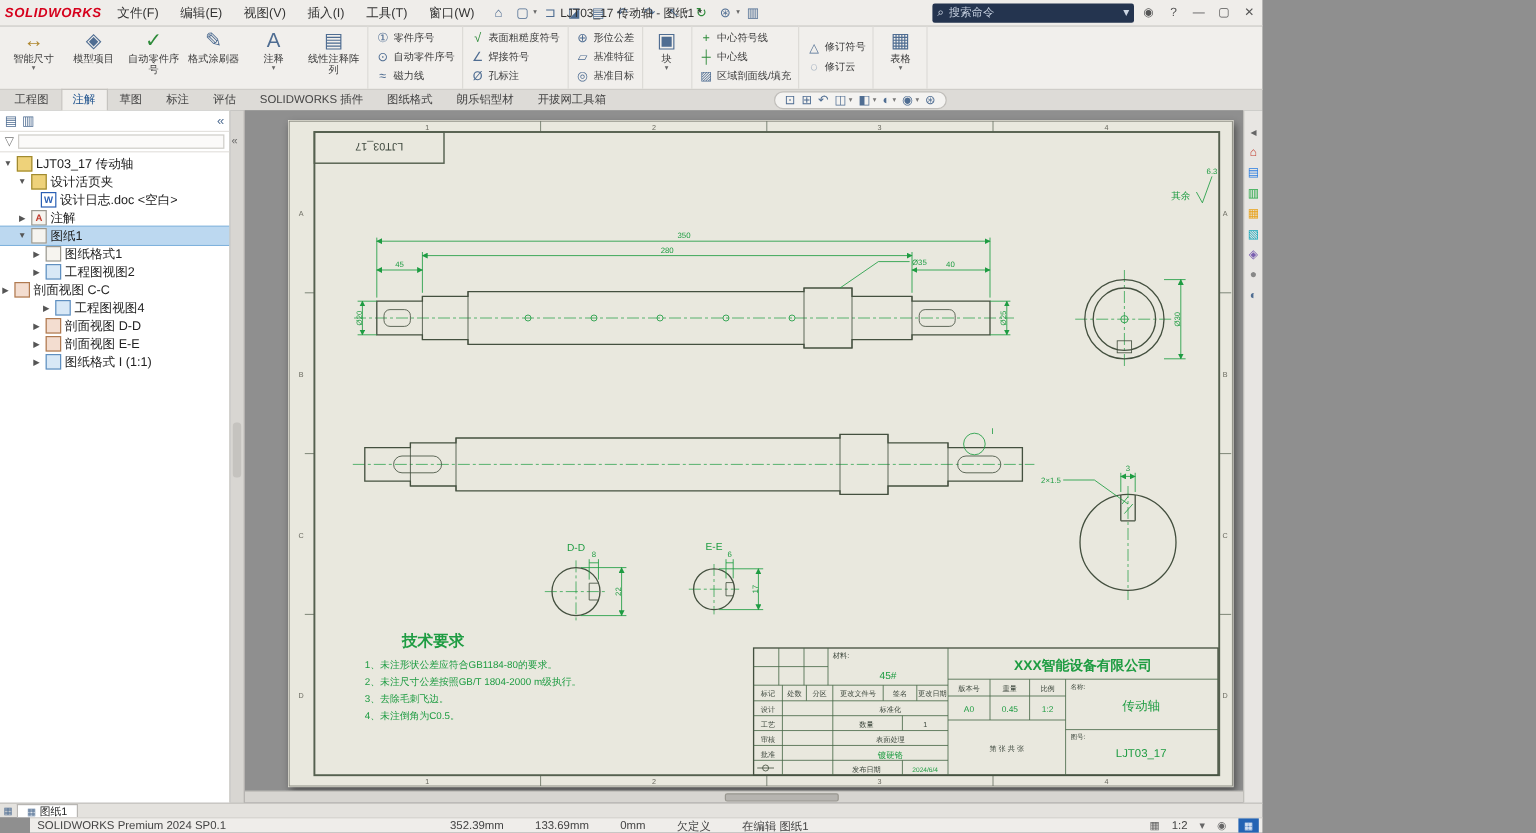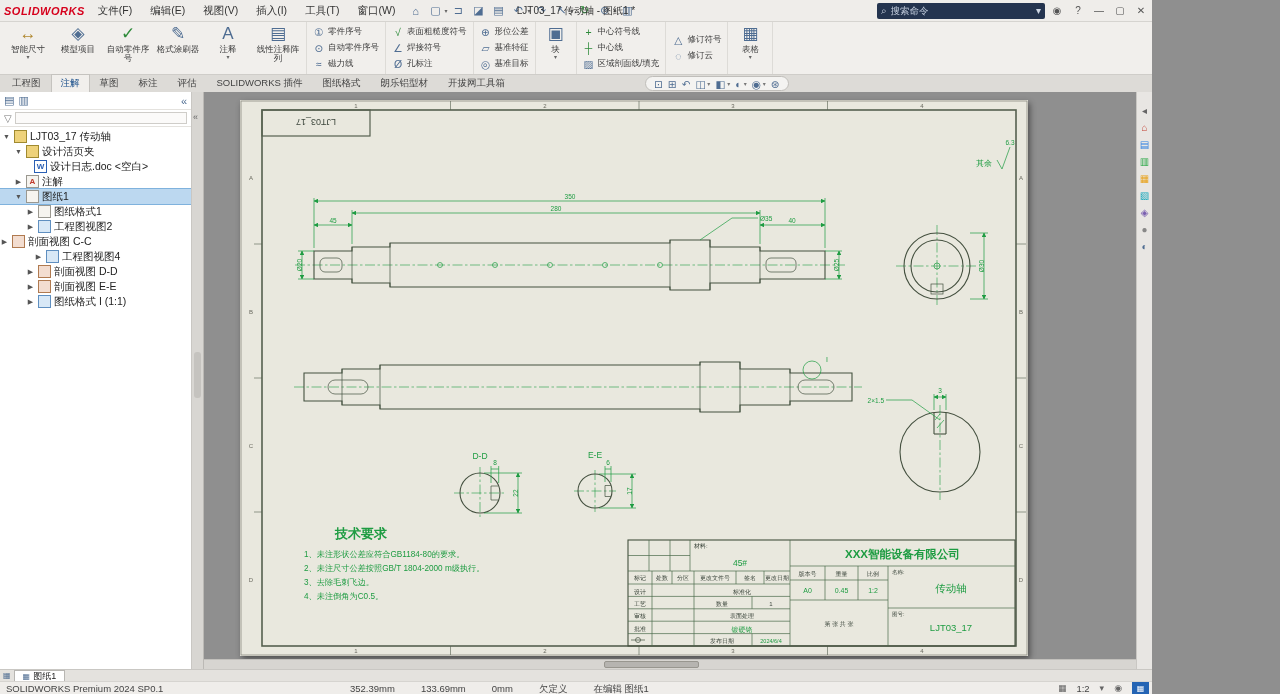--- a/index.html
+++ b/index.html
@@ -1,18 +1,18 @@
 <!DOCTYPE html>
 <html><head>
 <meta charset="utf-8">
 <style>
   * { margin:0; padding:0; box-sizing:border-box; }
   html,body { width:1280px; height:694px; overflow:hidden; }
   body { font-family:"Liberation Sans","DejaVu Sans",sans-serif; font-size:11px; color:#333; background:#8f8f8f; }
-  #app { position:relative; width:1152px; height:694px; display:flex; flex-direction:column; }
+  #app { position:relative; width:1052px; height:694px; display:flex; flex-direction:column; }
 
   
   .titlebar { height:22px; background:#efedea; border-bottom:1px solid #d6d4d0; display:flex; align-items:center; padding:0 4px; position:relative; flex:0 0 22px; }
   .logo { color:#d6001c; font-weight:bold; font-style:italic; font-size:11px; letter-spacing:.5px; margin-right:8px; }
   .menu { display:flex; gap:8px; }
   .menu span { padding:2px 5px; font-size:10.5px; cursor:default; }
   .qat { display:flex; align-items:center; gap:2px; margin-left:6px; }
   .qic { width:18px; height:16px; display:flex; align-items:center; justify-content:center; font-size:11px; color:#4f6d92; }
   .qdd { font-size:6px; color:#666; margin-left:-2px; }
   .wintitle { position:absolute; left:50%; transform:translateX(-50%); font-size:10px; color:#333; white-space:nowrap; }
@@ -84,21 +84,21 @@
   .taskpane { width:16px; background:#e8e6e3; border-left:1px solid #c9c7c3; display:flex; flex-direction:column; align-items:center; padding-top:14px; gap:7px; }
   .pic { font-size:10px; line-height:10px; }
   .p1{color:#666;} .p2{color:#c0392b;} .p3{color:#2a7de1;} .p4{color:#28a745;} .p5{color:#e8a21a;} .p6{color:#18a8bc;} .p7{color:#7a5fb0;} .p8{color:#888;} .p9{color:#4f6d92;}
 
   
   .sheettabs { height:12px; background:#e4e2de; border-top:1px solid #c9c7c3; display:flex; align-items:center; padding-left:3px; gap:3px; flex:0 0 12px; }
   .stic { font-size:8px; color:#4f6d92; }
   .stab { display:flex; align-items:center; gap:3px; background:#fff; border:1px solid #b8b6b2; border-bottom:none; padding:0 8px; font-size:9px; height:11px; color:#222; }
 
   
-  .statusbar { height:13px; background:#efedea; border-top:1px solid #d6d4d0; position:relative; font-size:9.5px; color:#444; flex:0 0 13px; }
+  .statusbar { height:13px; background:#efedea; border-top:1px solid #d6d4d0; position:relative; font-size:9.5px; color:#444; flex:0 0 13px;margin-left:25px; }
   .sb-left { position:absolute; left:6px; top:1px; }
   .sb-mid { position:absolute; left:350px; top:1px; display:flex; gap:26px; }
   .sb-right { position:absolute; right:3px; top:0; display:flex; align-items:center; gap:10px; }
   .sb-right .sic { font-size:9px; color:#666; }
   .sb-blue { width:17px; height:12px; background:#2464b4; color:#fff; font-size:8px; display:flex; align-items:center; justify-content:center; }
 
   
   svg text { font-family:"Liberation Sans","DejaVu Sans",sans-serif; }
   .geo { stroke:#44503f; stroke-width:1.1; fill:none; }
   .geoT { stroke:#44503f; stroke-width:.7; fill:none; }

